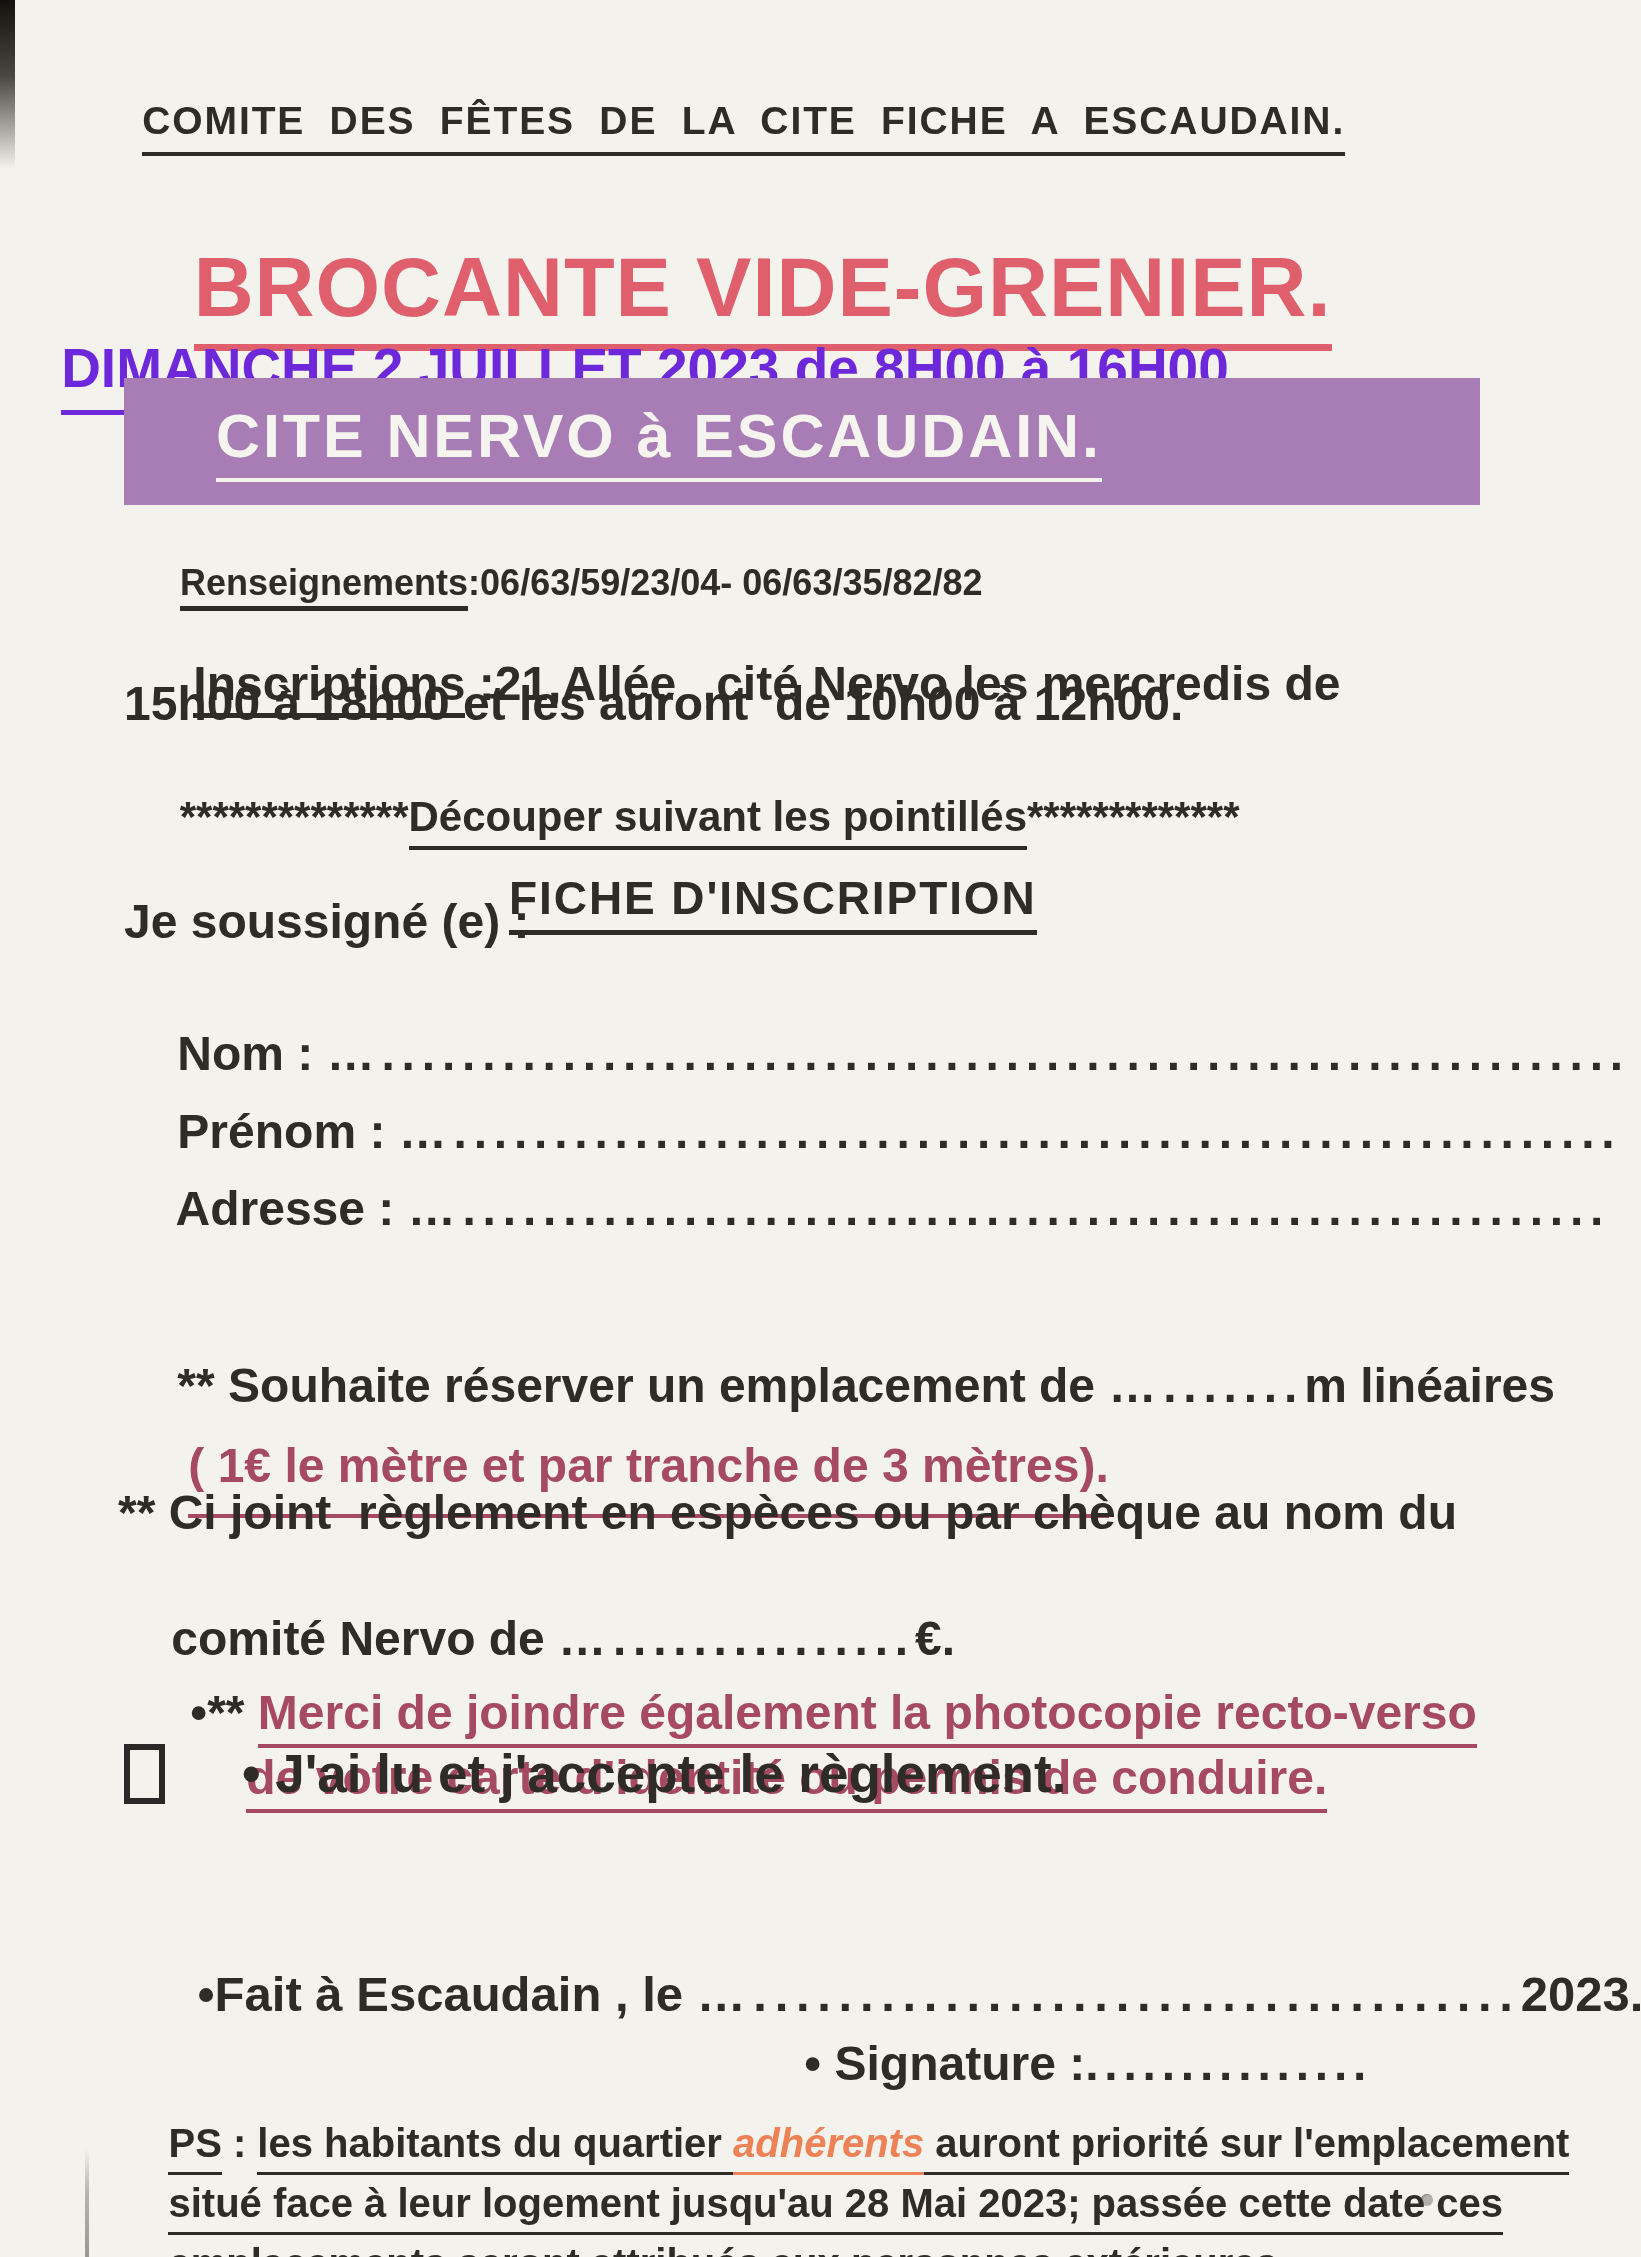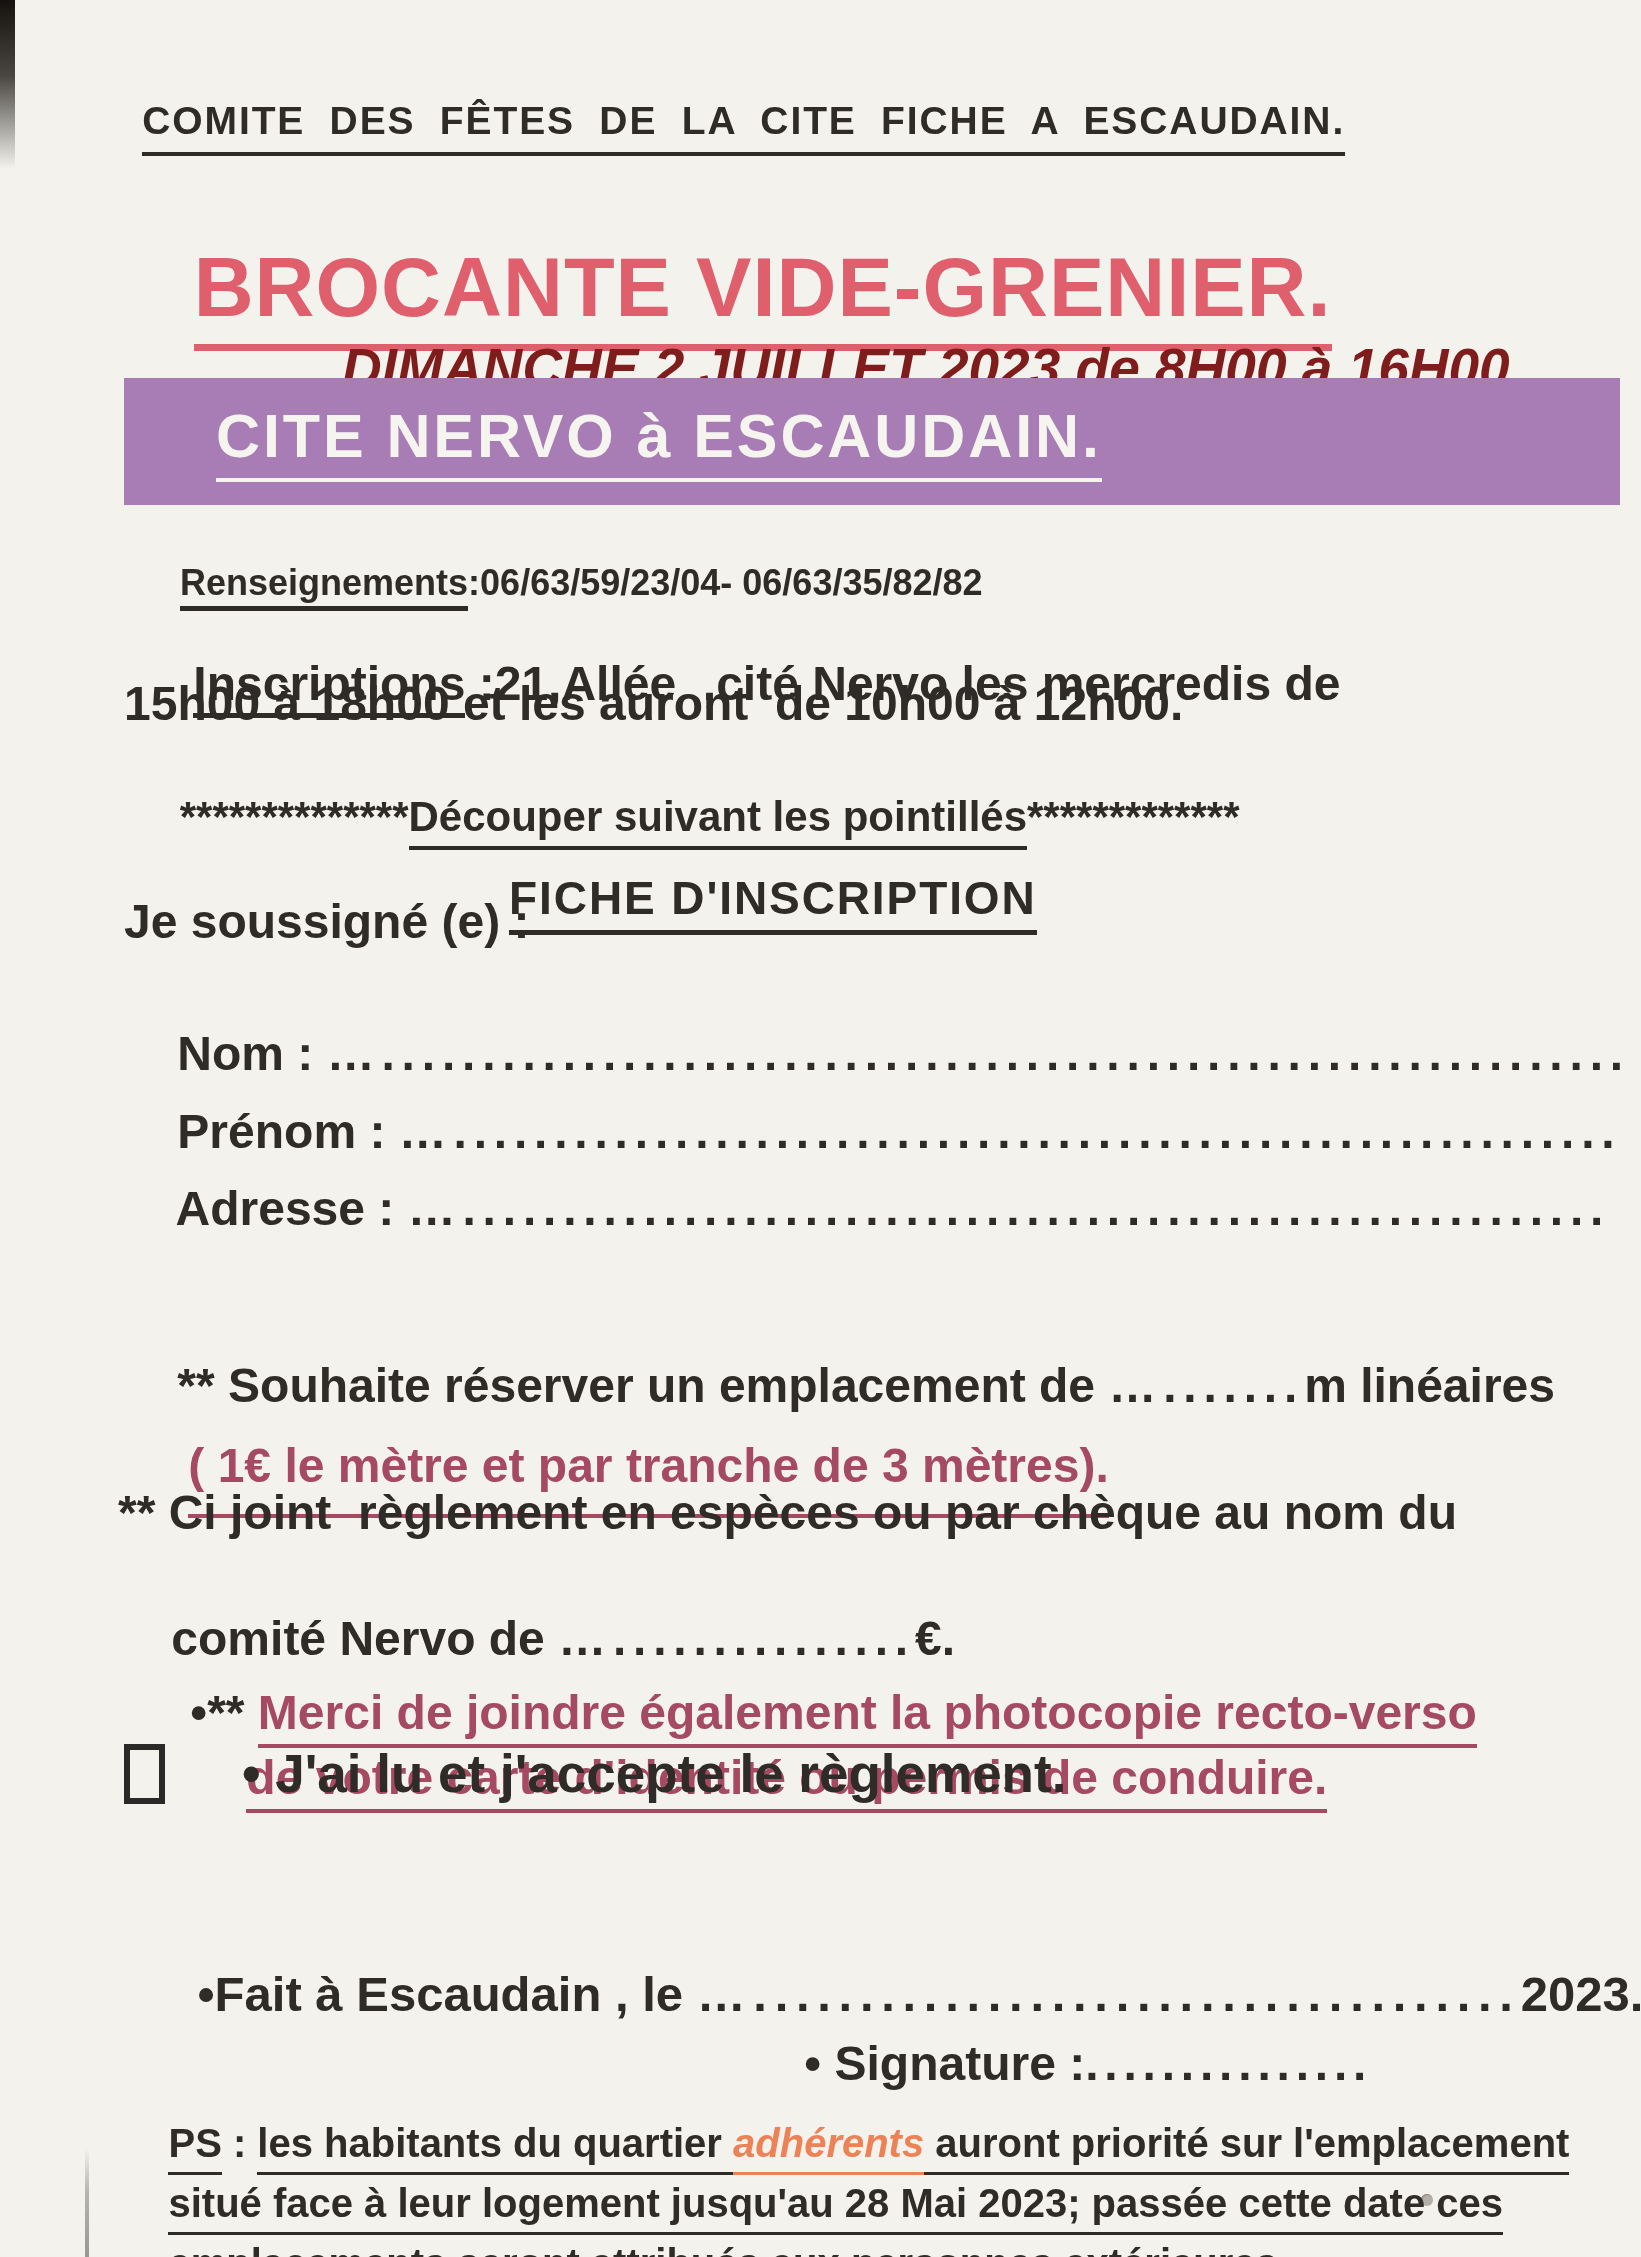--- a/index.html
+++ b/index.html
@@ -13,24 +13,24 @@
   .line{position:absolute;white-space:pre;line-height:1.15;}
   .ub{display:inline-block;border-bottom:5.8px solid currentColor;}
   .dots{letter-spacing:6.8px;}
 
   .header{left:0;right:251px;top:54px;text-align:center;font-size:39px;letter-spacing:1.9px;word-spacing:11.6px;}
   .header .ub{border-bottom-width:4.8px;padding-bottom:8.7px;}
 
   .title{left:0;right:212px;top:145px;text-align:center;font-size:83px;color:#e05f6d;letter-spacing:1px;}
   .title .ub{border-bottom-width:7.7px;padding-bottom:7.7px;}
 
-  .date{left:0;right:116px;top:274px;text-align:right;font-size:55px;font-style:italic;color:#7f1d1d;}
+  .date{left:0;right:116px;top:274px;text-align:left;font-size:55px;color:#6d28d9;}
   .date .ub{border-bottom-width:5.8px;padding-bottom:9.7px;}
 
-  .banner{position:absolute;left:124px;top:378px;width:1496px;height:127px;background:#a87cb5;
+  .banner{position:absolute;left:124px;top:378px;width:1356px;height:127px;background:#a87cb5;
     color:#f6f4ef;font-size:61px;letter-spacing:2.9px;display:flex;align-items:center;
     padding-left:92px;box-sizing:border-box;}
   .banner .ub{border-bottom-width:4.8px;padding-bottom:7.7px;}
 
   .rens{left:140px;top:521px;font-size:36px;}
   .insc{left:140px;top:601px;font-size:48px;}
   .rens .ub,.insc .ub{border-bottom-width:5.8px;padding-bottom:1.9px;}
   .insc2{left:124px;top:676px;font-size:48px;}
 
   .cut{left:133px;top:745px;font-size:42px;}

